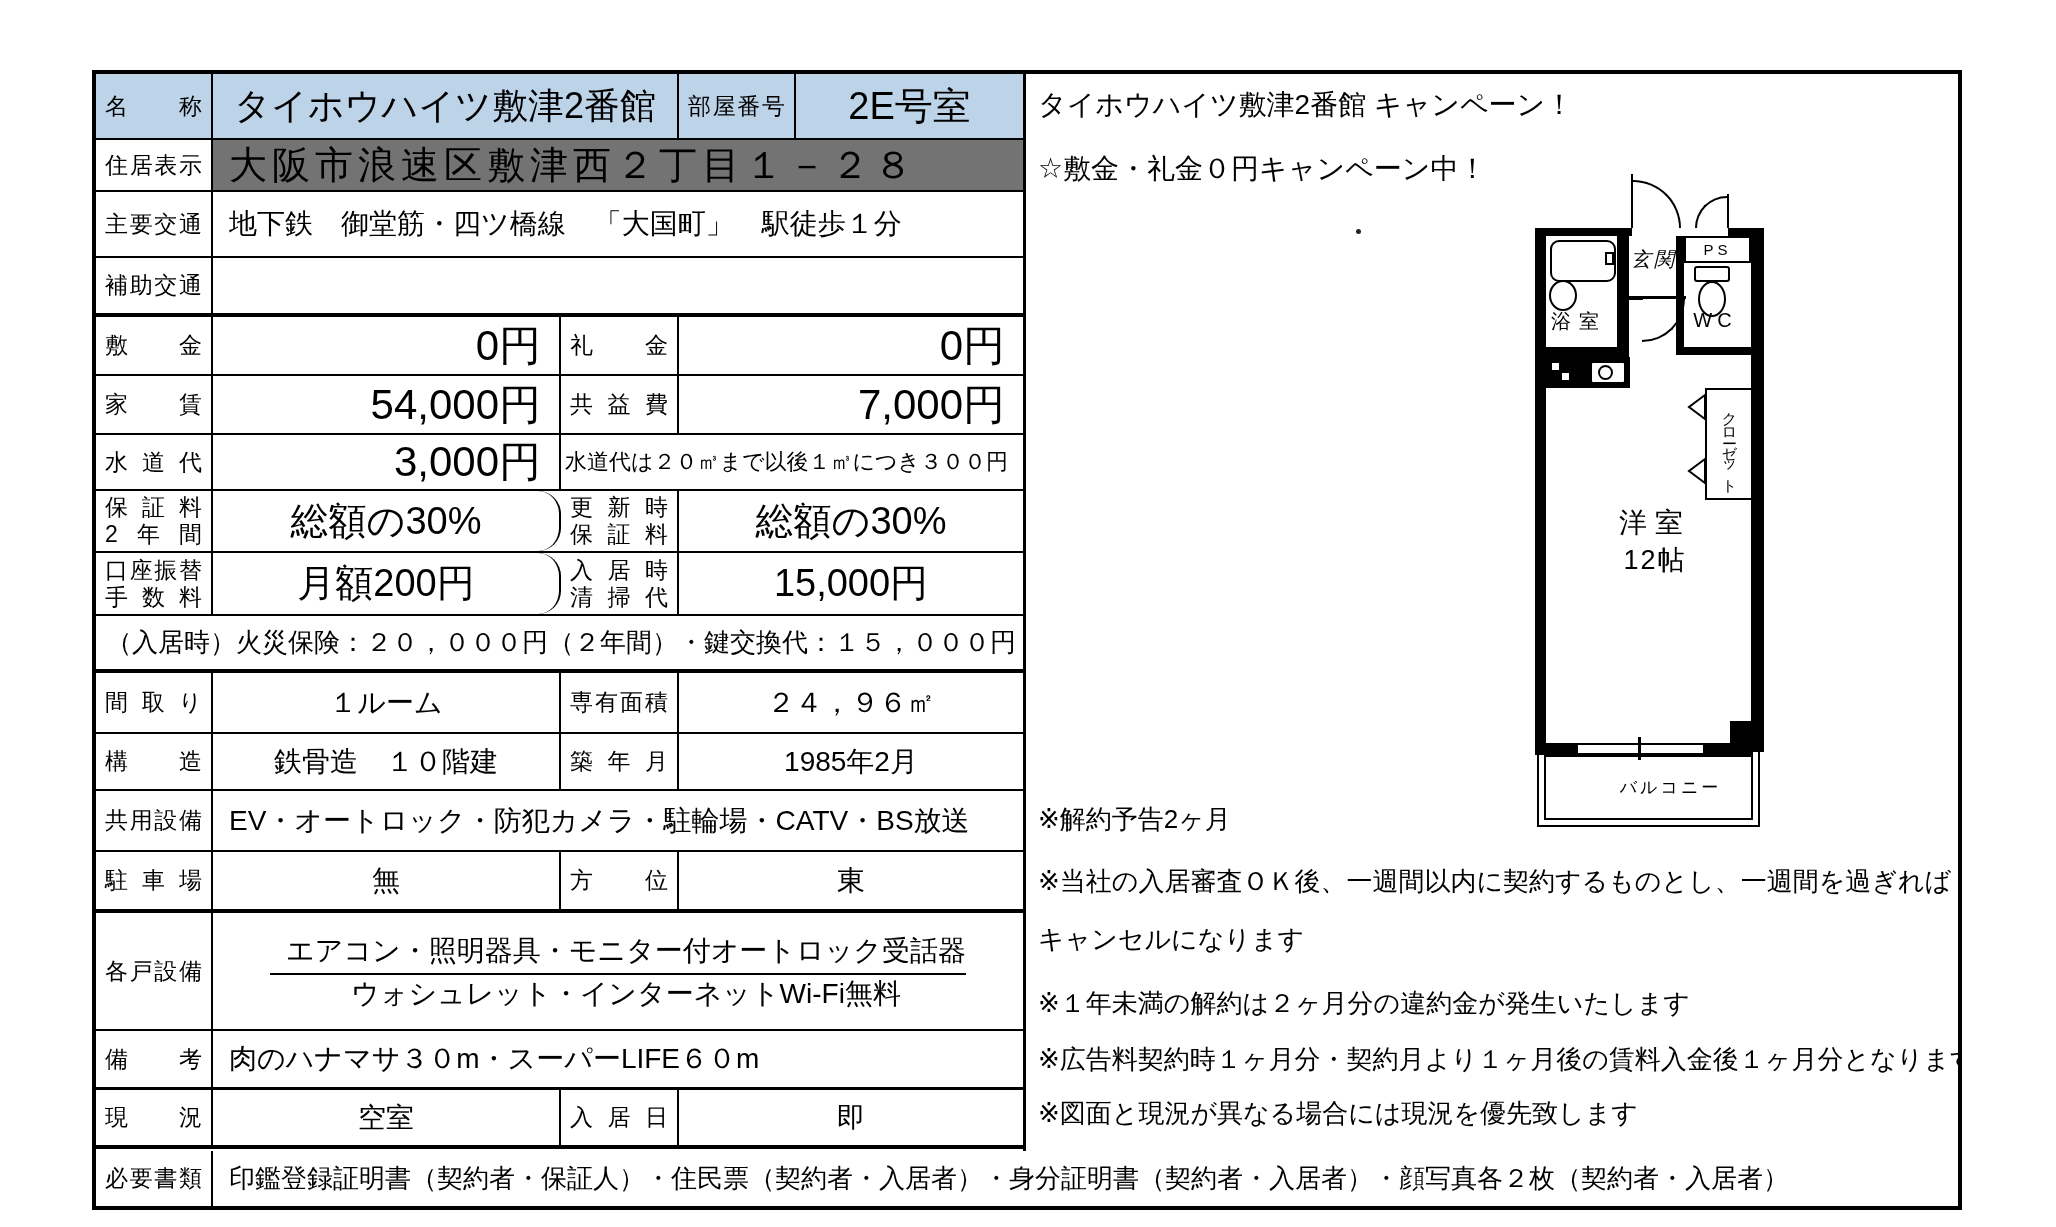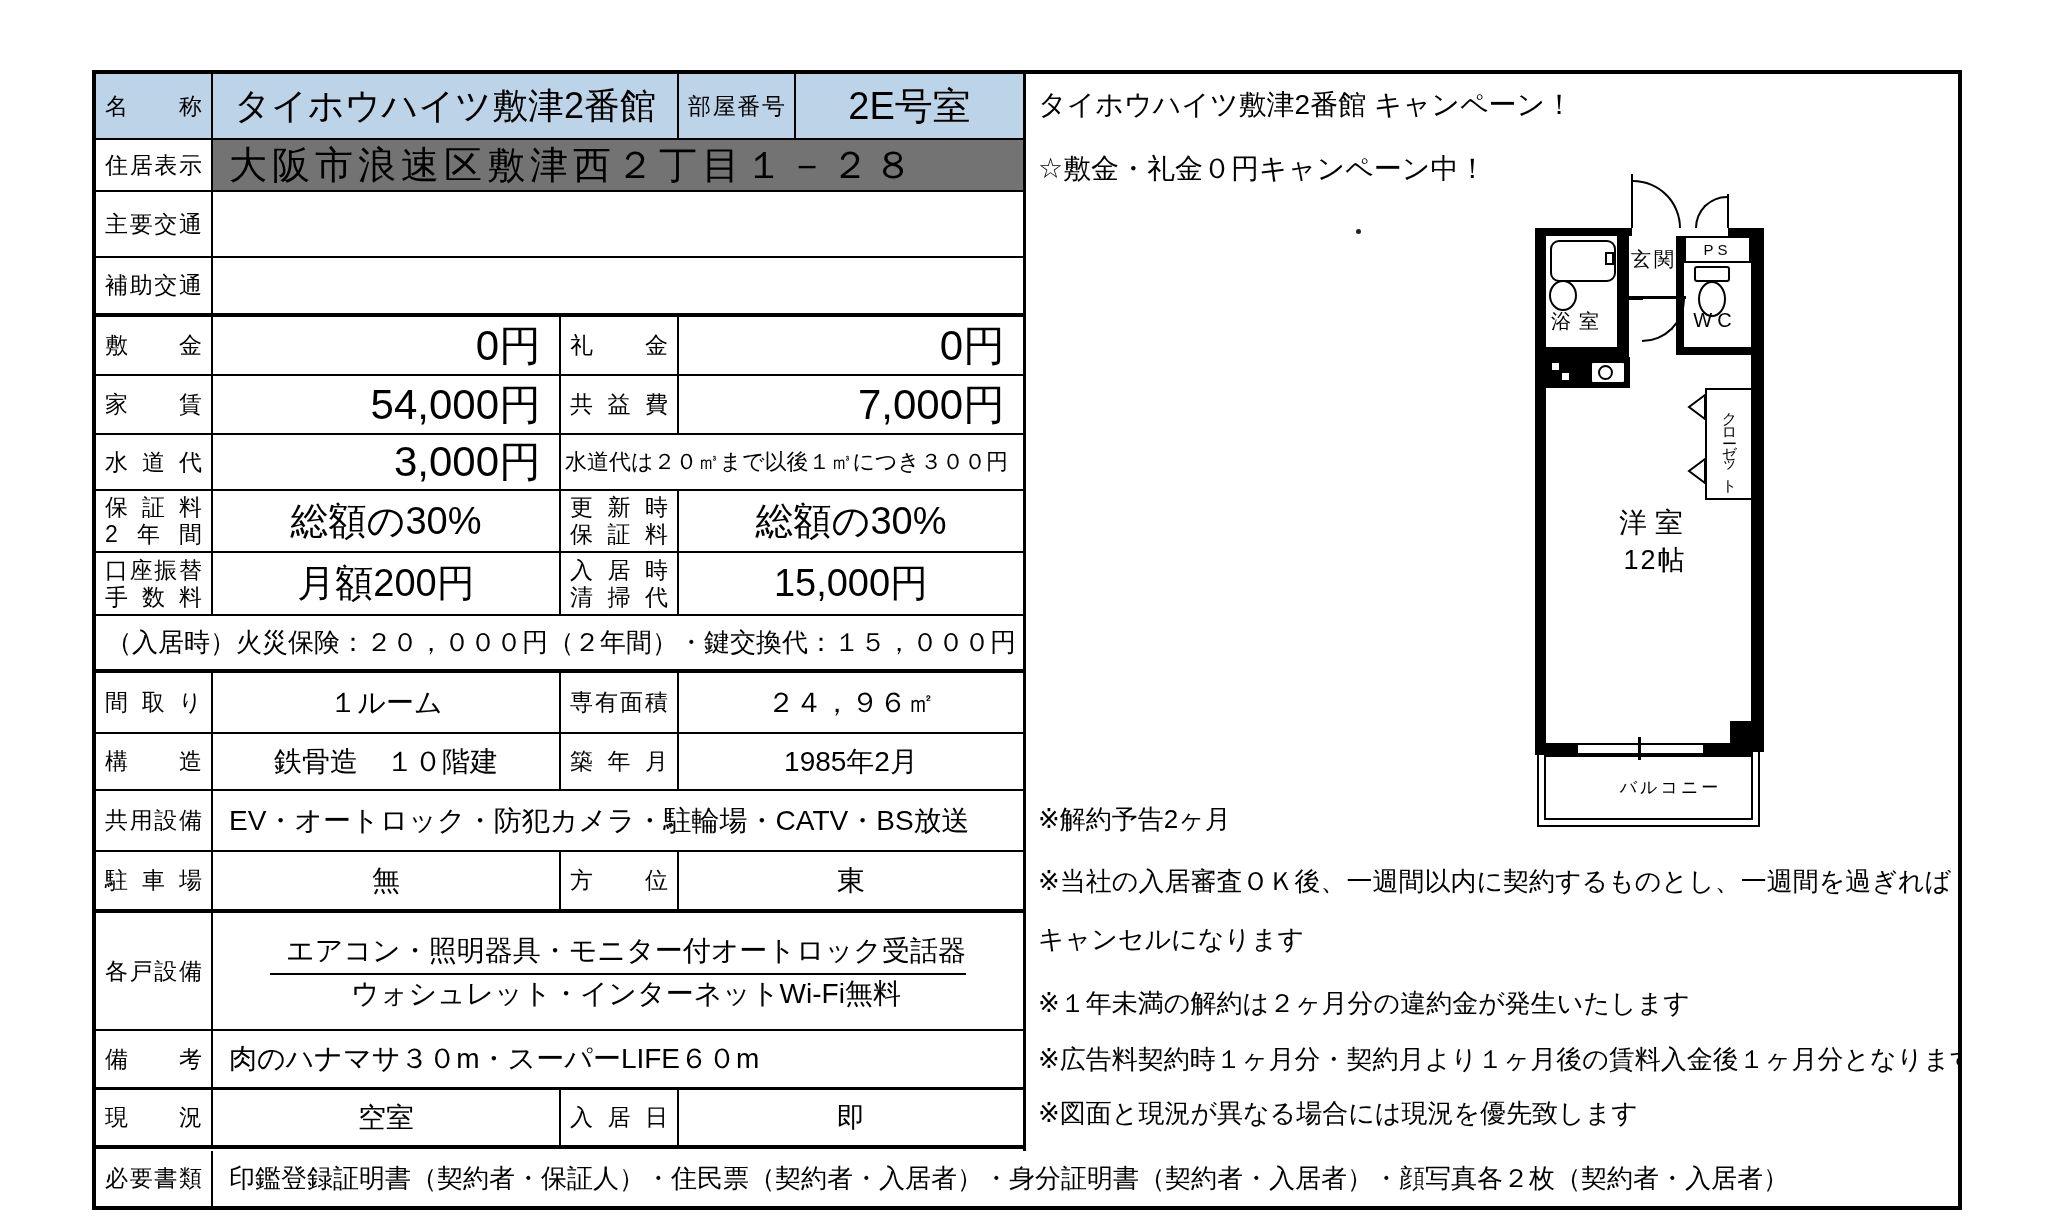--- a/index.html
+++ b/index.html
@@ -20,21 +20,21 @@
   .bb4 { border-bottom-width:4px; }
   .cell { border-right:2px solid #000; display:flex; align-items:center; overflow:hidden; }
   .cell.last { border-right:none; }
   .h66{height:66px}.h52{height:52px}.h59{height:59px}.h56{height:56px}
   .h62{height:62px}.h63{height:63px}.h57{height:57px}.h61{height:61px}.h118{height:118px}
   .lbl { width:117px; padding:0 9px; flex-shrink:0; font-size:23px; }
   .lbl-t { display:block; width:100%; text-align:justify; text-align-last:justify; white-space:pre-line; line-height:27px; }
   .v { flex:1; justify-content:center; font-size:28px; }
   .v.left { justify-content:flex-start; padding-left:16px; }
   .v.money { justify-content:flex-end; padding-right:18px; font-size:42px; }
-  .v.money2 { justify-content:center; font-size:38px; }
+  .v.money2 { justify-content:center; font-size:38px;border-radius:23px; }
   .w466 { width:466px; flex:none; }
   .w348 { width:348px; flex:none; }
   .l2 { width:118px; }
   .bg-blue { background:#bdd3e8; }
   .bg-gray { background:#737373; }
   .name-v { font-size:36px; }
   .room-v { font-size:38px; }
   .addr-v { font-size:38px; letter-spacing:5px; }
   .note-cell { font-size:22px; justify-content:flex-start; padding-left:4px; flex:1; }
   .full { flex:1; font-size:26px; justify-content:flex-start; padding-left:10px; }
@@ -75,20 +75,21 @@
           <div class="cell lbl">
               <span class="lbl-t">住居表示</span>
             </div>
           <div class="cell v last left addr-v bg-gray">大阪市浪速区敷津西２丁目１－２８</div>
         </div>
 
         <div class="row h66">
           <div class="cell lbl">
               <span class="lbl-t">主要交通</span>
             </div>
+          <div class="cell v last left">地下鉄　御堂筋・四ツ橋線　「大国町」　駅徒歩１分</div>
         </div>
 
         <div class="row h59 bb4">
           <div class="cell lbl">
               <span class="lbl-t">補助交通</span>
             </div>
           <div class="cell v last left"></div>
         </div>
 
         <div class="row h59">
@@ -280,21 +281,21 @@
             <span style="font-size:20px;letter-spacing:5px;">WC</span>
           </div>
 
           <div style="left:50px;top:80px;width:66px;height:42px;border:2px solid #000;background:#fff;border-radius:9px;"></div>
           <div style="left:105px;top:92px;width:9px;height:13px;border:2px solid #000;background:#fff;"></div>
           <div style="left:49px;top:120px;width:28px;height:31px;border:2px solid #000;background:#fff;border-radius:50%;"></div>
           <div class="plbl" style="left:38px;top:147px;width:82px;height:28px;">
             <span style="font-size:20px;letter-spacing:8px;">浴室</span>
           </div>
 
-          <div class="plbl" style="left:128px;top:85px;width:52px;height:28px;">
+          <div class="plbl" style="left:128px;top:85px;width:52px;height:28px;font-style:italic;">
             <span style="font-size:20px;letter-spacing:3px;">玄関</span>
           </div>
 
           <div class="plbl" style="left:205px;top:228px;width:48px;height:112px;border:2px solid #000;background:#fff;">
             <span style="writing-mode:vertical-rl;font-size:15px;">クローゼット</span>
           </div>
           <div style="left:186px;top:233px;width:21px;height:28px;">
             <svg width="21" height="28">
                 <polygon points="19,2 3,14 19,26" style="fill:#fff;stroke:#000;stroke-width:2"></polygon>
               </svg>

